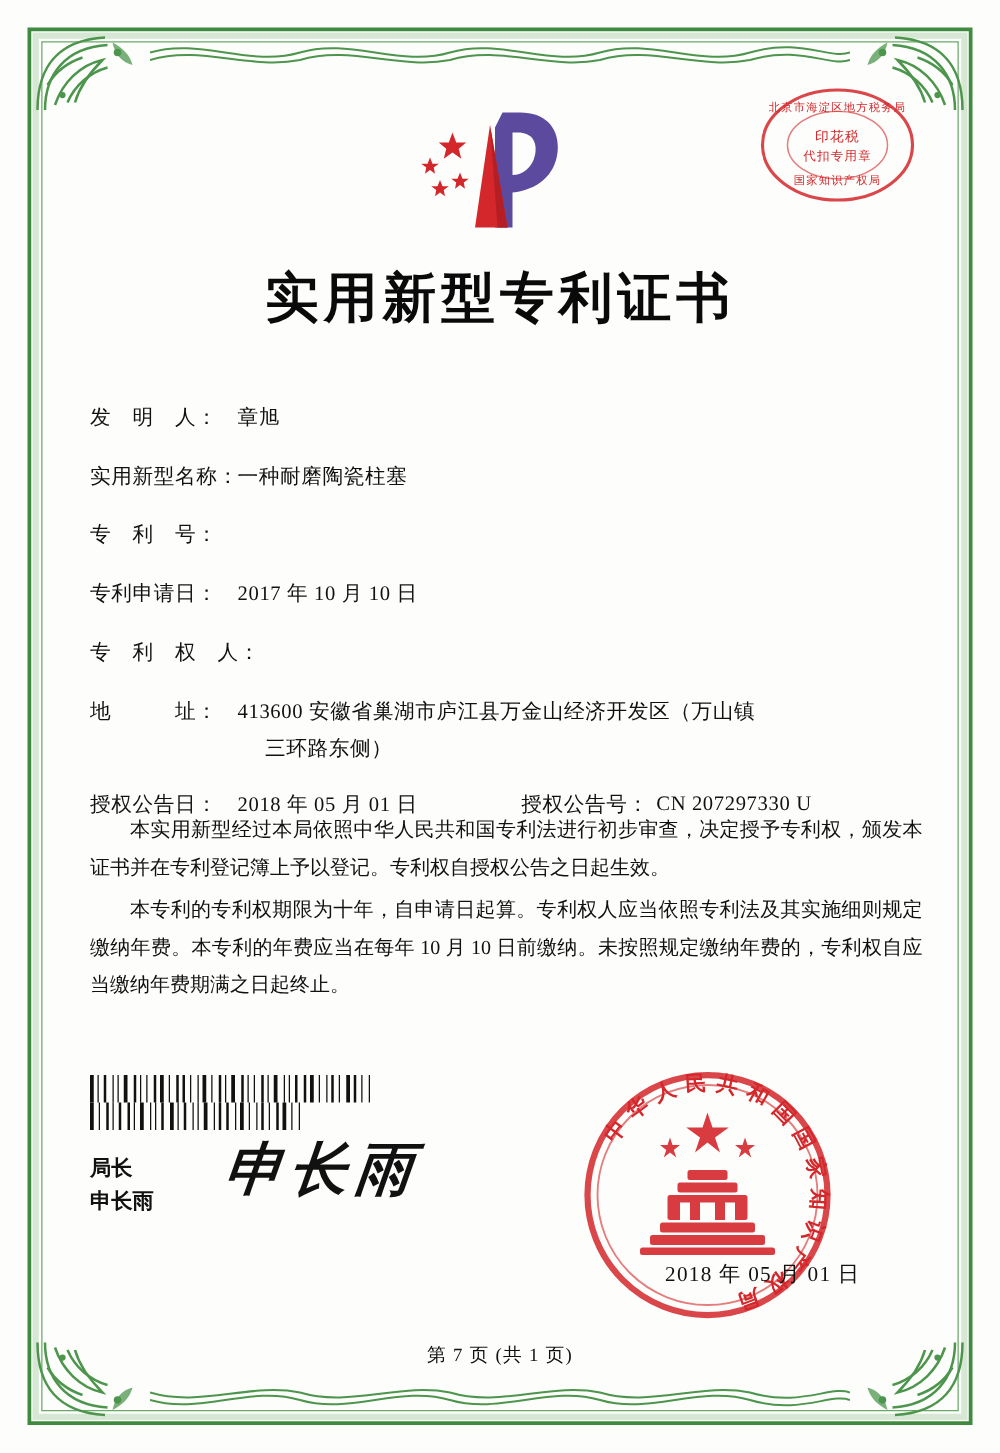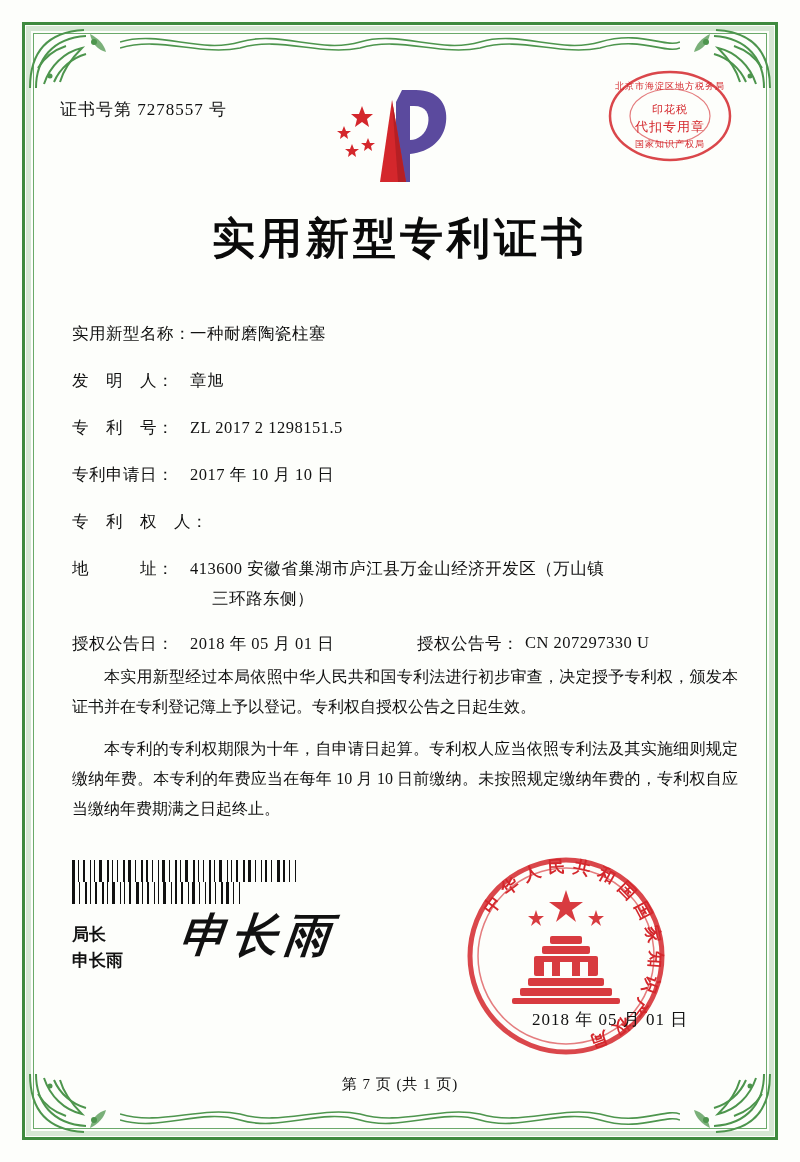--- a/index.html
+++ b/index.html
@@ -166,21 +166,21 @@
     position: absolute;
     left: 12px;
     right: 2px;
     top: 590px;
     font-size: 16px;
     line-height: 30px;
     color: #111;
     text-align: justify;
   }
   .paragraphs p {
-    margin: 12px 0 4px 0;
+    margin: 0 0 4px 0;
     text-indent: 32px;
   }
   
   .barcode {
     position: absolute;
     left: 12px;
     top: 800px;
     width: 228px;
     height: 22px;
   }
@@ -317,21 +317,20 @@
     <svg width="100%" height="30" viewBox="0 0 560 30" preserveAspectRatio="none">
       <g fill="none" stroke="currentColor" stroke-width="1.6">
         <path d="M0 16 C40 4 80 28 120 16 C160 4 200 28 240 16 C280 4 320 28 360 16 C400 4 440 28 480 16 C520 4 545 22 560 16"></path>
         <path d="M0 22 C40 10 80 30 120 22 C160 10 200 30 240 22 C280 10 320 30 360 22 C400 10 440 30 480 22 C520 10 545 28 560 22"></path>
       </g>
     </svg>
   </div>
 
   <div class="content">
 
-    <div class="cert-no">证书号第 7278557 号</div>
 
     <div class="logo">
       <svg width="160" height="110" viewBox="0 0 160 110">
 
         <path d="M84 8 L98 8 C120 8 130 22 128 40 C126 58 112 70 92 72 L92 100 L78 100 L78 20 Z" fill="#5b4a9e"></path>
         <path d="M92 24 L96 24 C108 24 112 32 110 42 C108 52 100 58 92 58 Z" fill="#fdfefb"></path>
 
         <path d="M62 100 L88 100 L74 18 Z" fill="#d4272c"></path>
         <path d="M74 18 L88 100 L80 100 Z" fill="#b51f24"></path>
 
@@ -345,39 +344,38 @@
     </div>
 
     <div class="tax-stamp">
       <svg width="132" height="96" viewBox="0 0 132 96" style="position:absolute;left:0;top:0;">
         <ellipse cx="66" cy="48" rx="60" ry="44" fill="none" stroke="#d4272c" stroke-width="2.5" opacity="0.85"></ellipse>
         <ellipse cx="66" cy="48" rx="40" ry="27" fill="none" stroke="#d4272c" stroke-width="1.2" opacity="0.6"></ellipse>
       </svg>
       <div class="ts-text">
         <div class="ts-line" style="top:12px; font-size:9px;">北京市海淀区地方税务局</div>
         <div class="ts-line" style="top:34px; font-size:11px;">印花税</div>
-        <div class="ts-line" style="top:50px; font-size:13px;">代扣专用章</div>
+        <div class="ts-line" style="top:50px; font-size:10px;">代扣专用章</div>
         <div class="ts-line" style="top:70px; font-size:9px;">国家知识产权局</div>
       </div>
     </div>
 
     <div class="title">实用新型专利证书</div>
 
     <div class="fields">
+      <div class="field-row">
+        <div class="field-label">发　明　人：</div>
+        <div class="field-value">章旭</div>
+      </div>
       <div class="field-row">
         <div class="field-label">实用新型名称：</div>
         <div class="field-value">一种耐磨陶瓷柱塞</div>
       </div>
       <div class="field-row">
-        <div class="field-label">发　明　人：</div>
-        <div class="field-value">章旭</div>
-      </div>
-      <div class="field-row">
         <div class="field-label">专　利　号：</div>
-        <div class="field-value">ZL 2017 2 1298151.5</div>
       </div>
       <div class="field-row">
         <div class="field-label">专利申请日：</div>
         <div class="field-value">2017 年 10 月 10 日</div>
       </div>
       <div class="field-row">
         <div class="field-label">专　利　权　人：</div>
       </div>
       <div class="field-row">
         <div class="field-label">地　　　址：</div>

